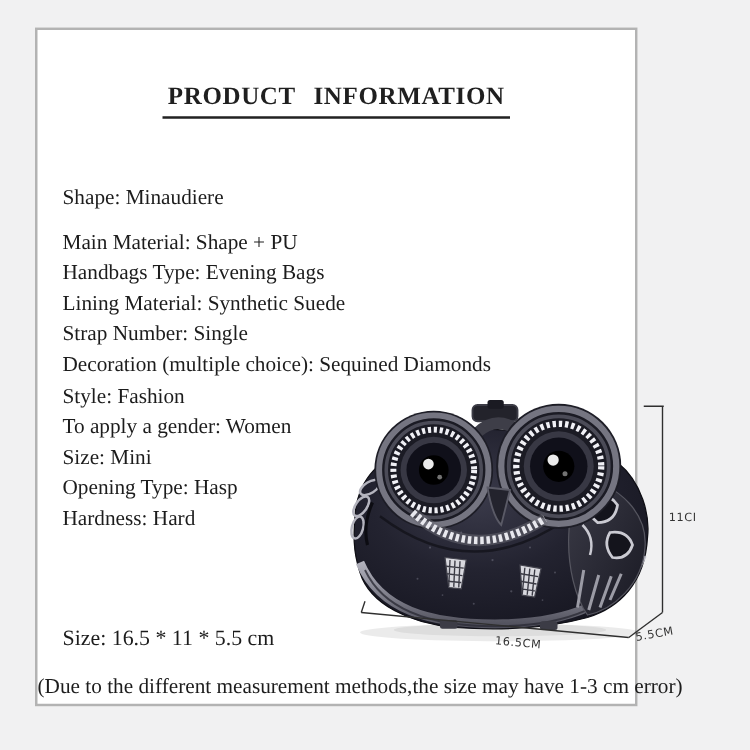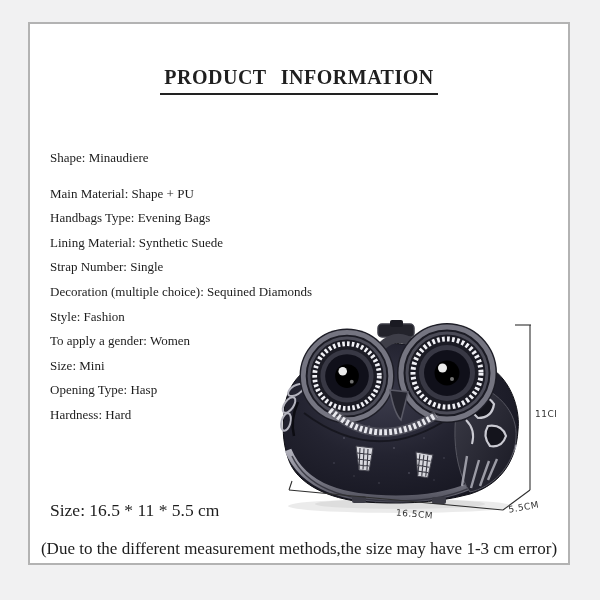--- a/index.html
+++ b/index.html
@@ -3,36 +3,36 @@
 <meta charset="utf-8">
 <style>
   html,body{margin:0;padding:0;}
   body{
     width:600px;height:600px;position:relative;overflow:hidden;
     background:#f1f1f2;
     font-family:"Liberation Serif", serif;
     color:#1c1c1c;
   }
   .panel{
-    position:absolute;left:28px;top:22px;width:542px;height:543px;
+    position:absolute;left:28px;top:22px;width:482px;height:543px;
     background:#ffffff;border:2px solid #b3b3b3;box-sizing:border-box;
   }
   .title-wrap{
     position:absolute;top:42px;left:0;right:0;text-align:center;
   }
   .title{
     display:inline-block;margin:0;
     font-size:20px;font-weight:700;letter-spacing:0.5px;word-spacing:9px;
     color:#1f1f1f;
     padding:0 4px 4px 4px;
     border-bottom:2px solid #222222;
   }
   .specs{
     position:absolute;left:20px;top:122px;
-    font-size:13px;
+    font-size:17px;
   }
   .spec{height:24.6px;line-height:24.6px;white-space:nowrap;}
   .spec:first-child{margin-bottom:11px;}
   .size-line{
     position:absolute;left:20px;top:476px;
     font-size:17.5px;white-space:nowrap;
   }
   .note{
     position:absolute;top:503px;left:0;right:0;text-align:center;
     font-size:17px;white-space:nowrap;margin-top:12px;

